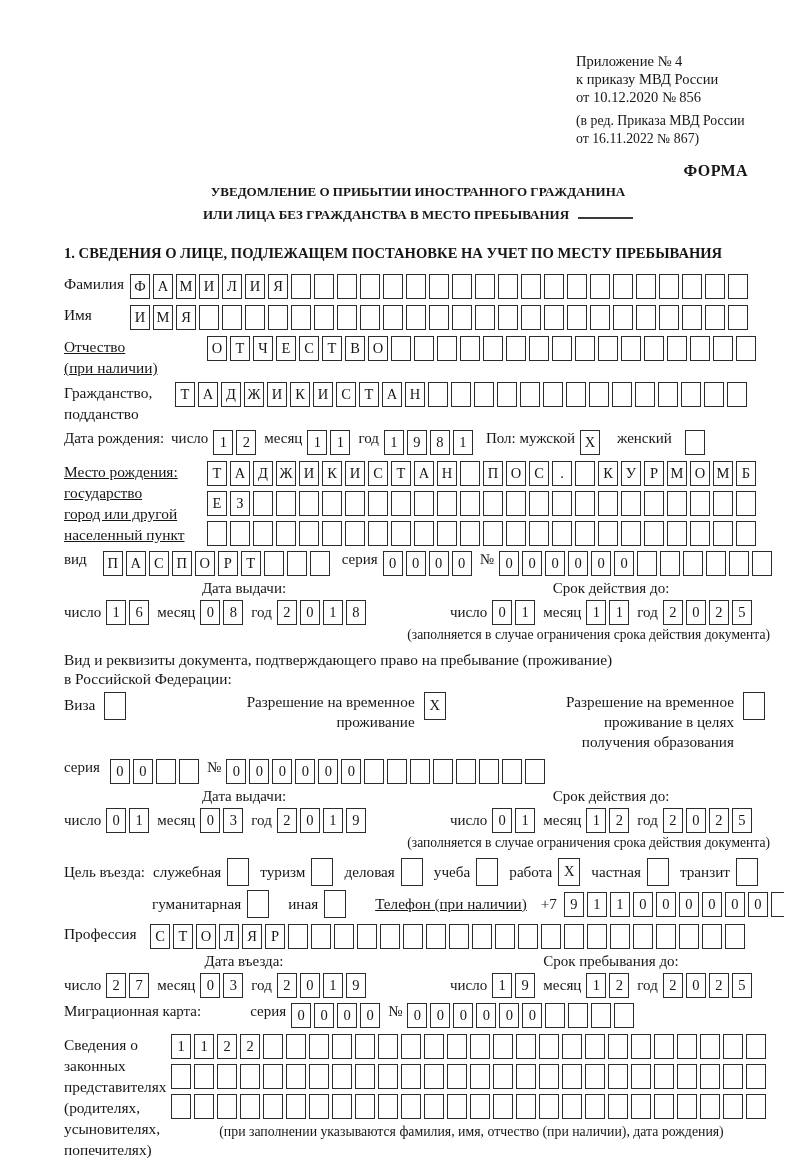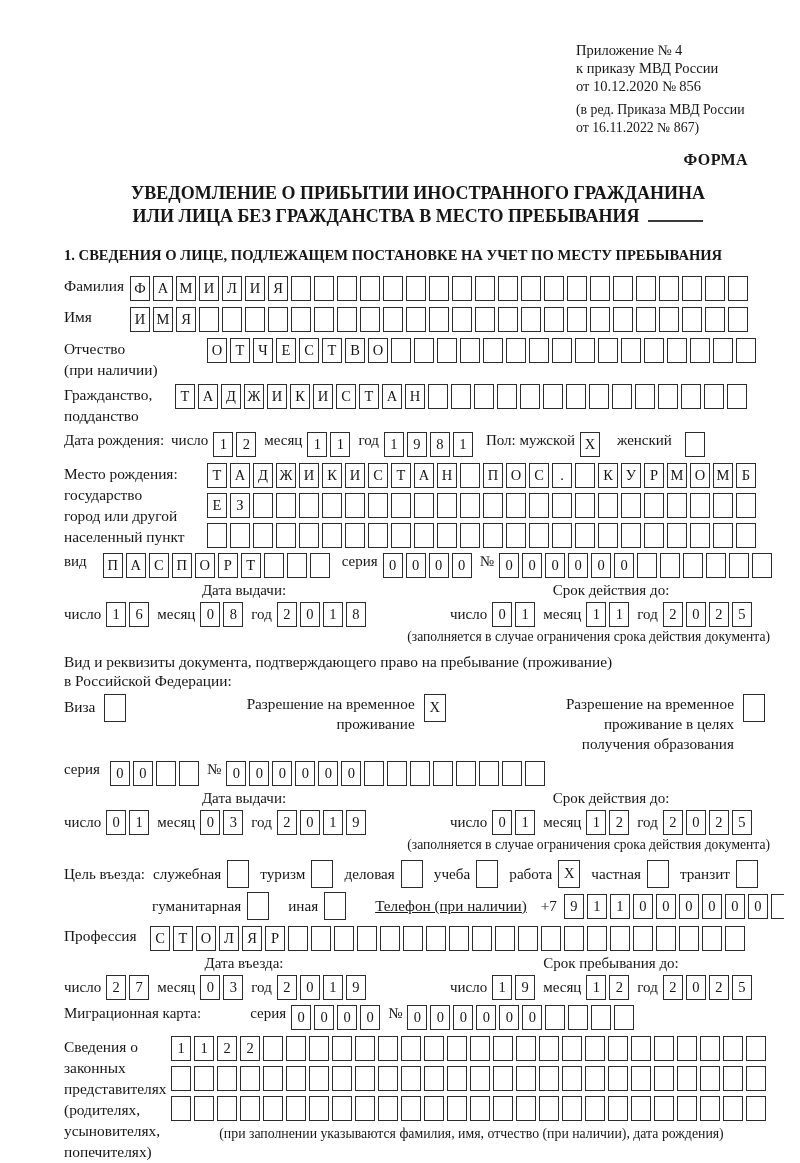--- a/index.html
+++ b/index.html
@@ -3,38 +3,38 @@
 <meta charset="utf-8">
 <style>
   * { box-sizing: border-box; }
   html, body { margin: 0; padding: 0; }
   body {
     width: 800px; height: 1163px;
     background: #ffffff;
     color: #161616;
     font-family: "Liberation Serif", serif;
   }
-  .page { width: 784px; height: 1163px; padding: 41px 12px 8px 64px; overflow: hidden; }
+  .page { width: 784px; height: 1163px; padding: 52px 12px 8px 64px; overflow: hidden; }
 
   
   .hdr { margin-left: auto; width: 196px; font-size: 14.5px; line-height: 18px; }
   .hdr .sub { font-size: 13.8px; }
   .hdr .gap { height: 6px; }
   .forma { text-align: right; font-weight: bold; font-size: 16px; margin: 14px 24px 0 0; letter-spacing: .4px; }
 
-  .title { text-align: center; font-weight: bold; font-size: 18px; line-height: 23px; margin-top: 13px; }
+  .title { text-align: center; font-weight: bold; font-size: 13px; line-height: 23px; }
   .blank-line { display: inline-block; width: 55px; border-bottom: 2.4px solid #3a3a3a; height: 12px; margin-left: 9px; }
   .sec { font-weight: bold; font-size: 14.6px; margin-top: 19px; }
 
   
   .row { display: flex; align-items: flex-start; }
   .row.top { align-items: flex-start; }
   .lbl { font-size: 15.4px; line-height: 19px; flex: none; }
   .lbl2 { font-size: 15.4px; line-height: 21px; flex: none; }
-  .w66 { width: 66px; } .w143 { width: 143px; } .w111 { width: 111px; }
+  .w66 { width: 66px; } .w143 { width: 143px; text-decoration: underline; } .w111 { width: 111px; }
   .w86 { width: 86px; } .w106 { width: 107px; }
   .cells { display: flex; flex: none; }
   .cell {
     width: 20px; height: 25px; flex: none;
     border: 1.8px solid #2c2c2c; margin-right: 3px;
     text-align: center; font-size: 14.5px; line-height: 22px;
   }
   .cbx .cell { width: 22px; height: 28px; line-height: 25px; }
   .mt3{margin-top:3px}.mt4{margin-top:4px}.mt5{margin-top:5px}.mt6{margin-top:6px}
   .mt7{margin-top:7px}.mt12{margin-top:12px}

